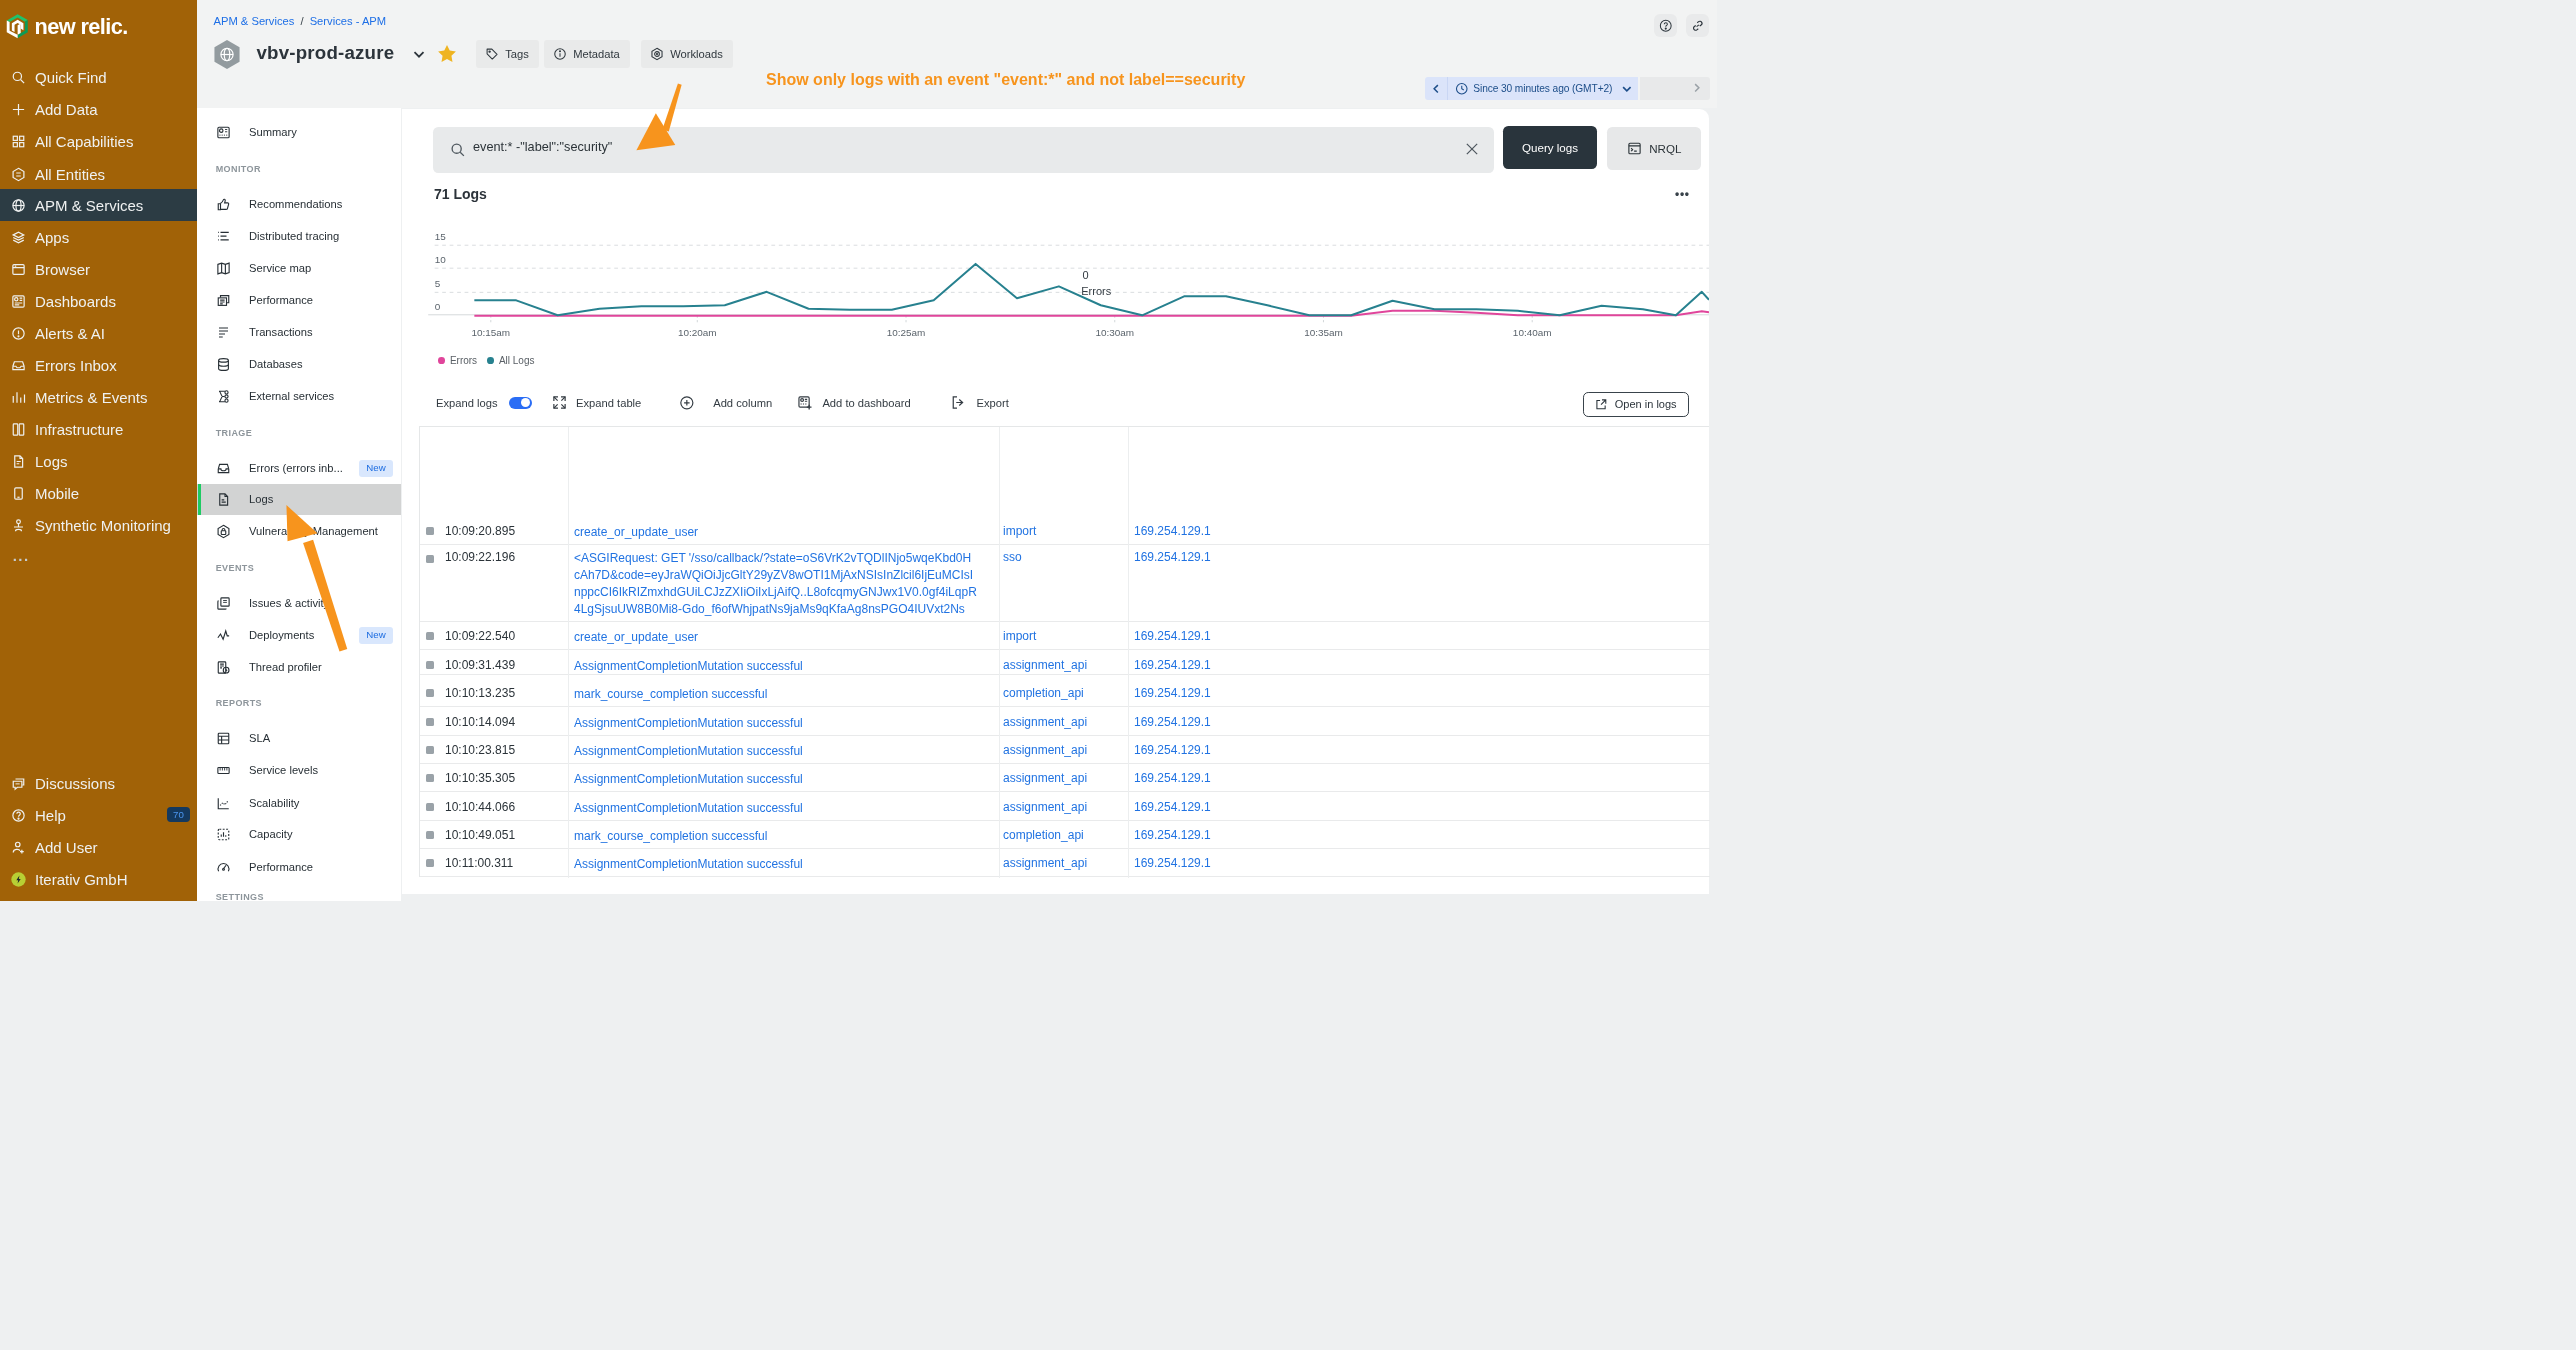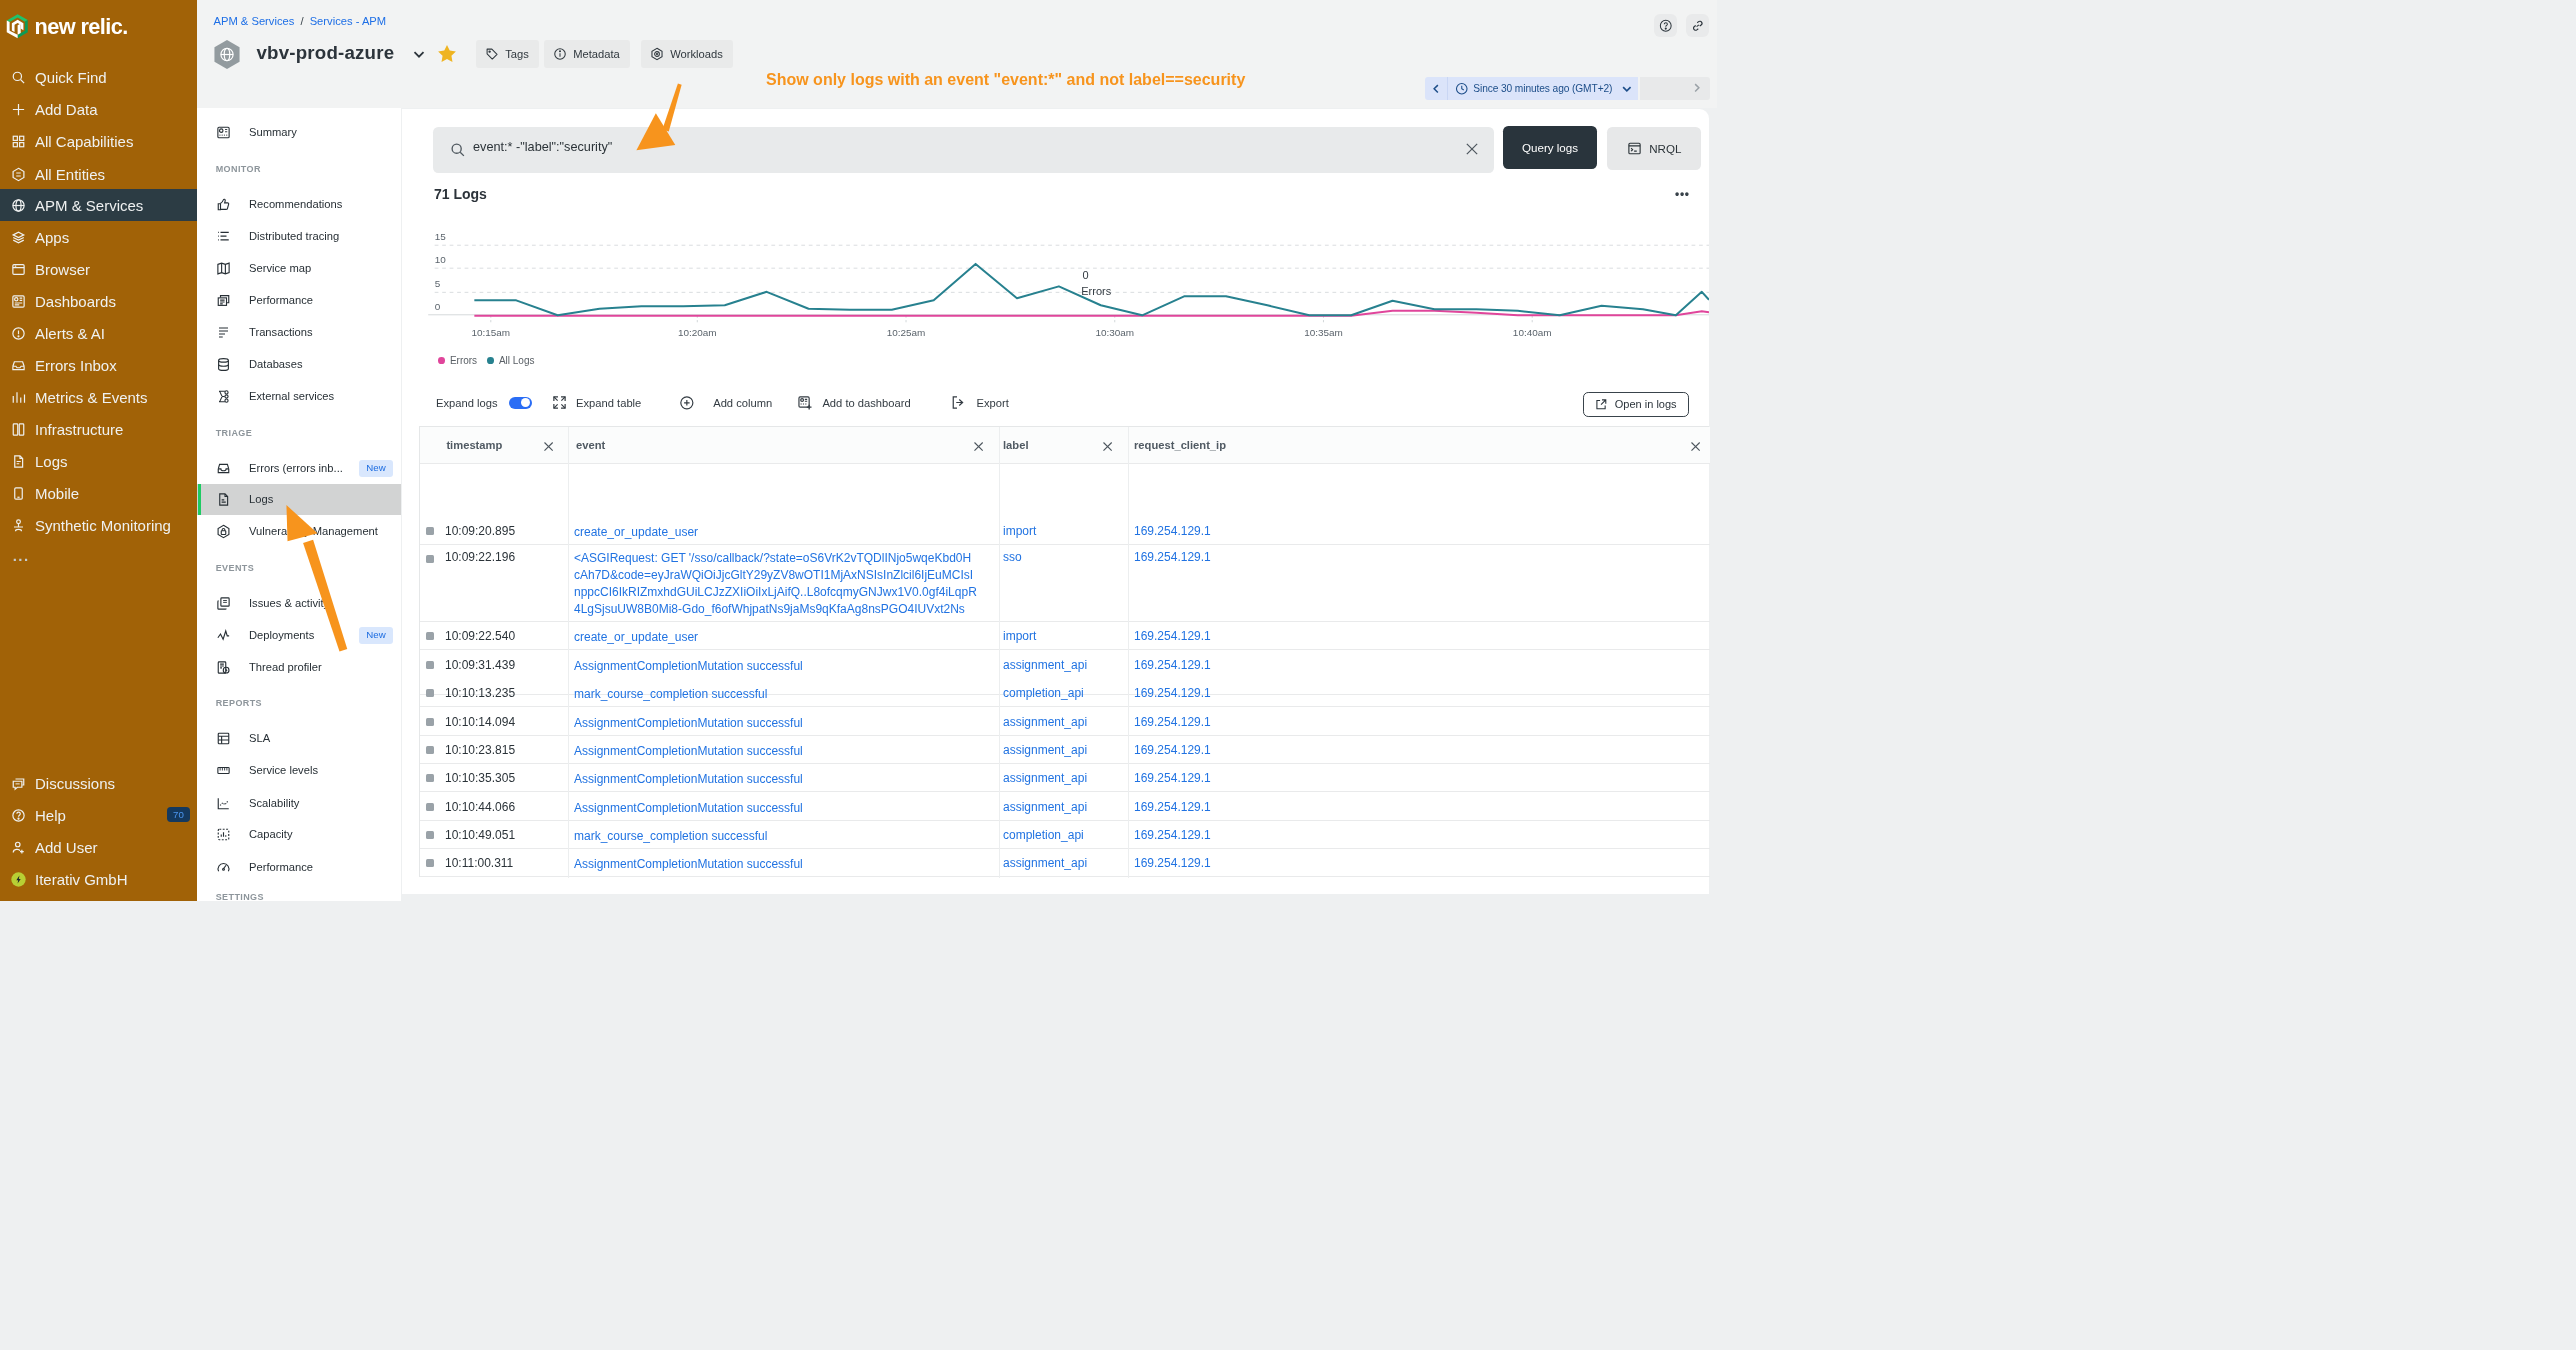--- a/index.html
+++ b/index.html
@@ -562,38 +562,20 @@
         <path d="M8 4 H3 V17 H16 V12"></path>
         <path d="M11 3 H17 V9 M17 3 L9.5 10.5"></path>
       </svg>
     <span>Open in logs</span>
   </div>
 
   <div id="tbl">
     <div class="vline" style="left:148px"></div>
     <div class="vline" style="left:579px"></div>
     <div class="vline" style="left:708px"></div>
-    <div class="hrow" style="top:0; height:37px; background:#fbfcfc">
-      <span class="th" style="left:26.4px; line-height:37px">timestamp</span>
-      <svg class="thx" style="position:absolute; left:123px; top:13.5px" width="11.2" height="11.2" viewBox="0 0 15 15" fill="none" stroke="#4d565e" stroke-width="1.5">
-          <path d="M2 2 L13 13 M13 2 L2 13"></path>
-        </svg>
-      <span class="th" style="left:156px; line-height:37px">event</span>
-      <svg class="thx" style="position:absolute; left:553px; top:13.5px" width="11.2" height="11.2" viewBox="0 0 15 15" fill="none" stroke="#4d565e" stroke-width="1.5">
-          <path d="M2 2 L13 13 M13 2 L2 13"></path>
-        </svg>
-      <span class="th" style="left:583px; line-height:37px">label</span>
-      <svg class="thx" style="position:absolute; left:682px; top:13.5px" width="11.2" height="11.2" viewBox="0 0 15 15" fill="none" stroke="#4d565e" stroke-width="1.5">
-          <path d="M2 2 L13 13 M13 2 L2 13"></path>
-        </svg>
-      <span class="th" style="left:714px; line-height:37px">request_client_ip</span>
-      <svg class="thx" style="position:absolute; left:1270px; top:13.5px" width="11.2" height="11.2" viewBox="0 0 15 15" fill="none" stroke="#4d565e" stroke-width="1.5">
-          <path d="M2 2 L13 13 M13 2 L2 13"></path>
-        </svg>
-    </div>
     <div class="hrow" style="top:91px; height:27px">
       <span class="chk" style="top:9.4px"></span>
       <span class="cell-ts" style="top:6px">10:09:20.895</span>
       <span class="cell-link" style="top:6px">create_or_update_user</span>
       <span class="cell-label" style="top:6px">import</span>
       <span class="cell-ip" style="top:6px">169.254.129.1</span>
     </div>
     <div class="hrow" style="top:117px; height:78px">
       <span class="chk" style="top:11.2px"></span>
       <span class="cell-ts" style="top:6.4px">10:09:22.196</span>
@@ -601,21 +583,21 @@
       <span class="cell-label" style="top:6.4px">sso</span>
       <span class="cell-ip" style="top:6.4px">169.254.129.1</span>
     </div>
     <div class="hrow" style="top:195px; height:28px">
       <span class="chk" style="top:10.2px"></span>
       <span class="cell-ts" style="top:6.7px">10:09:22.540</span>
       <span class="cell-link" style="top:6.7px">create_or_update_user</span>
       <span class="cell-label" style="top:6.7px">import</span>
       <span class="cell-ip" style="top:6.7px">169.254.129.1</span>
     </div>
-    <div class="hrow" style="top:224px; height:44px">
+    <div class="hrow" style="top:224px; height:24px">
       <span class="chk" style="top:10.2px"></span>
       <span class="cell-ts" style="top:6.7px">10:09:31.439</span>
       <span class="cell-link" style="top:6.7px">AssignmentCompletionMutation successful</span>
       <span class="cell-label" style="top:6.7px">assignment_api</span>
       <span class="cell-ip" style="top:6.7px">169.254.129.1</span>
     </div>
     <div class="hrow" style="top:252px; height:28px">
       <span class="chk" style="top:10.2px"></span>
       <span class="cell-ts" style="top:6.7px">10:10:13.235</span>
       <span class="cell-link" style="top:6.7px">mark_course_completion successful</span>

